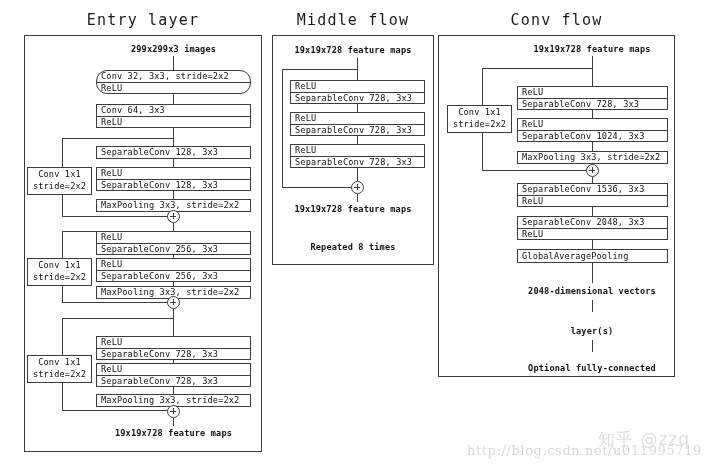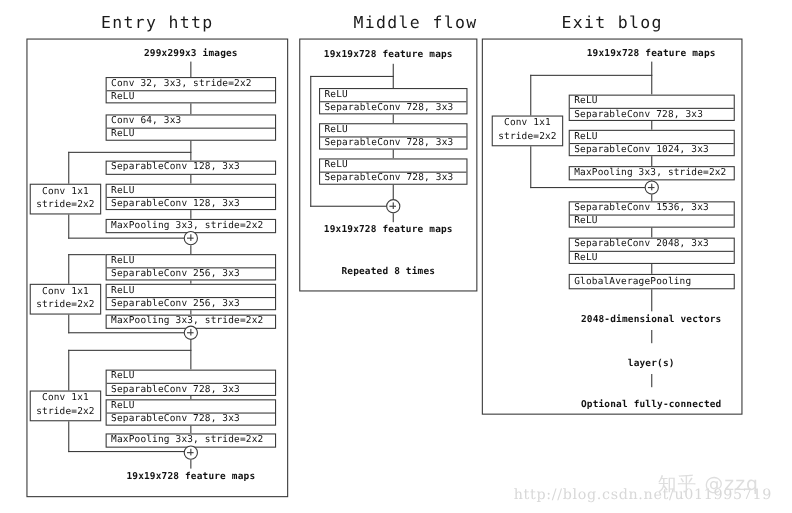--- a/index.html
+++ b/index.html
@@ -124,33 +124,33 @@
     white-space:nowrap;
   }
 </style>
 </head>
 <body>
 
 <div id="stage">
 
   <div class="topcrop"></div>
 
-  <div class="flow-title" style="left:24px;top:11px;width:238px;">Entry http</div>
-  <div class="flow-title" style="left:272px;top:11px;width:162px;text-align:right;">Middle flow</div>
-  <div class="flow-title" style="left:438px;top:11px;width:237px;">Exit blog</div>
+  <div class="flow-title" style="left:24px;top:11px;width:238px;">Entry layer</div>
+  <div class="flow-title" style="left:272px;top:11px;width:162px;">Middle flow</div>
+  <div class="flow-title" style="left:438px;top:11px;width:237px;">Conv flow</div>
 
   <div class="panel" style="left:24px;top:35px;width:238px;height:417px;"></div>
   <div class="panel" style="left:272px;top:35px;width:162px;height:230px;"></div>
   <div class="panel" style="left:438px;top:35px;width:237px;height:342px;"></div>
 
   <div class="cap" style="left:96px;top:44px;width:155px;">299x299x3 images</div>
 
   <div class="vl" style="left:173px;top:56px;height:14px;"></div>
 
-  <div class="op two" style="left:96px;top:70px;width:155px;height:24px;">
+  <div class="op two" style="left:96px;top:70px;width:155px;height:24px;border-radius:11px;">
     <span>Conv 32, 3x3, stride=2x2</span>
     <span class="sep">ReLU</span>
   </div>
   <div class="vl" style="left:173px;top:94px;height:10px;"></div>
 
   <div class="op two" style="left:96px;top:104px;width:155px;height:24px;">
     <span>Conv 64, 3x3</span>
     <span class="sep">ReLU</span>
   </div>
 

